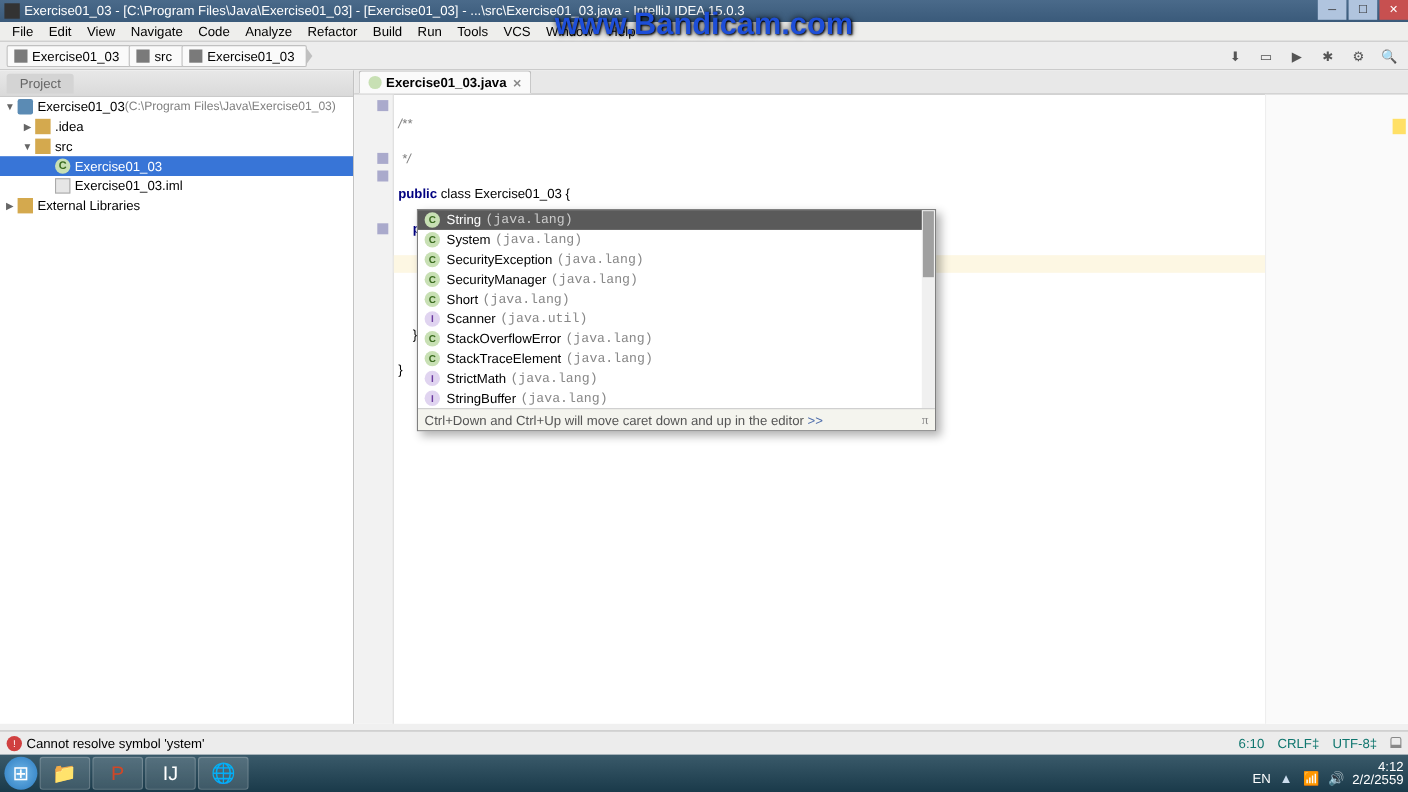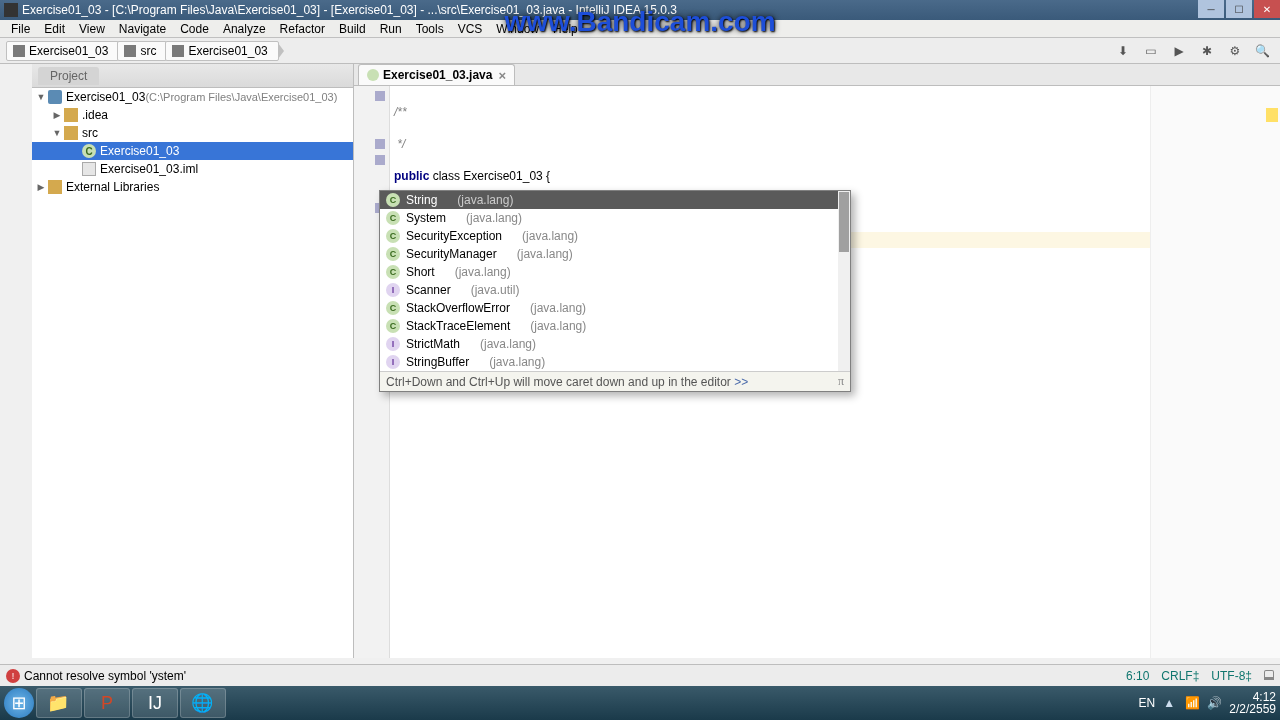--- a/index.html
+++ b/index.html
@@ -25,21 +25,21 @@
 .crumb { display:inline-flex; align-items:center; padding:2px 10px 2px 6px; background:#fafafa; border:1px solid #c0c0c0; border-radius:2px; position:relative; margin-right:-2px; font-size:11px; }
 .crumb::after { content:""; position:absolute; right:-6px; top:50%; transform:translateY(-50%); width:0; height:0; border-left:6px solid #c0c0c0; border-top:8px solid transparent; border-bottom:8px solid transparent; }
 .crumb-icon { width:12px; height:12px; margin-right:4px; background:#7a7a7a; }
 .rtools { display:flex; gap:6px; align-items:center; }
 .tbtn { width:22px; height:22px; display:flex; align-items:center; justify-content:center; border:1px solid transparent; border-radius:3px; cursor:pointer; color:#555; }
 
 
 .main { display:flex; height:594px; }
 
 
-.tree { width:322px; background:#fff; border-right:1px solid #bdbdbd; overflow:auto; position:relative;margin-left:32px; }
+.tree { width:322px; background:#fff; border-right:1px solid #bdbdbd; overflow:auto; position:relative; }
 .tree-header { height:24px; background:linear-gradient(#e8e8e8,#dadada); border-bottom:1px solid #bdbdbd; display:flex; align-items:center; padding:0 6px; font-size:11px; color:#666; }
 .tree-header-tab { background:#d4d4d4; padding:2px 12px; border-radius:3px 3px 0 0; }
 .tnode { display:flex; align-items:center; height:18px; padding-left:4px; white-space:nowrap; cursor:pointer; }
 .tnode.d1 { padding-left:20px; }
 .tnode.d2 { padding-left:38px; }
 .tnode.sel { background:#3875d7; color:#fff; }
 .tarrow { width:10px; text-align:center; font-size:9px; color:#666; margin-right:2px; }
 .ticon2 { width:14px; height:14px; margin-right:4px; display:inline-flex; align-items:center; justify-content:center; font-size:10px; }
 .ticon2.folder { background:#d4a94e; }
 .ticon2.module { background:#5b8bb4; border-radius:2px; }
@@ -70,42 +70,42 @@
 .err { color:#000; text-decoration:underline wavy #d00; }
 
 
 .ac { position:absolute; left:379px; top:190px; width:472px; background:#fff; border:1px solid #808080; box-shadow:4px 4px 8px rgba(0,0,0,0.3); z-index:50; }
 .ac-items { max-height:186px; overflow:hidden; position:relative; }
 .ac-item { height:18px; display:flex; align-items:center; padding:0 6px; font-family:"Courier New",monospace; font-size:12px; cursor:pointer; }
 .ac-item.sel { background:#5a5a5a; color:#fff; }
 .ac-icon { width:14px; height:14px; border-radius:50%; margin-right:6px; display:flex; align-items:center; justify-content:center; font-size:9px; font-weight:bold; }
 .ac-icon.c { background:#c8e0b4; color:#3a6b1f; }
 .ac-icon.i { background:#e0d4f0; color:#6b3a9f; }
-.ac-pkg { color:#888; margin-left:20px; }
+.ac-pkg { color:#888; margin-left:4px;font-family:Liberation Mono, monospace; }
 .ac-item.sel .ac-pkg { color:#ccc; }
 .ac-scroll { position:absolute; right:0; top:0; width:12px; height:100%; background:#f0f0f0; }
 .ac-thumb { background:#a0a0a0; width:10px; height:60px; margin:1px; }
 .ac-hint { background:#f4f4ee; border-top:1px solid #ccc; padding:2px 6px; font-size:10px; color:#555; display:flex; justify-content:space-between; align-items:center; }
 .ac-hint a { color:#4a6aaa; cursor:pointer; }
 .ac-hint .pi { font-family:serif; color:#888; }
 
 
 .status { position:absolute; bottom:34px; left:0; right:0; height:22px; background:#ececec; border-top:1px solid #bdbdbd; display:flex; align-items:center; padding:0 6px; justify-content:space-between; font-size:11px; }
 .status .erricon { width:14px; height:14px; background:#d04040; border-radius:50%; color:#fff; display:inline-flex; align-items:center; justify-content:center; font-size:9px; margin-right:4px; }
 .status-r { display:flex; gap:12px; color:#0f766e; }
 .status-r span { cursor:pointer; }
 .lock { display:inline-block; width:10px; height:10px; border:1px solid #888; border-radius:2px 2px 0 0; border-bottom:3px solid #888; }
 
 
 .taskbar { position:absolute; bottom:0; left:0; right:0; height:34px; background:linear-gradient(#3a5a6a,#1a3a4a); display:flex; align-items:center; padding:0 4px; justify-content:space-between; }
 .taskbar-l { display:flex; gap:2px; }
 .tbicon { width:46px; height:30px; border-radius:3px; display:flex; align-items:center; justify-content:center; cursor:pointer; font-size:18px; }
 .tbicon.start { background:radial-gradient(circle,#6fb6e8,#2a7abf); border-radius:50%; width:30px; color:#fff; }
 .tbicon.app { background:rgba(255,255,255,0.15); border:1px solid rgba(255,255,255,0.2); }
-.taskbar-r { display:flex; align-items:center; gap:8px; color:#fff; font-size:10px; }
+.taskbar-r { display:flex; align-items:flex-end; gap:8px; color:#fff; font-size:10px; }
 .trayicon { width:14px; height:14px; color:#cde; cursor:pointer; }
 .clock { text-align:right; line-height:12px; }
 </style>
 </head>
 <body>
 
 <div class="titlebar">
   <div class="ticon"></div>
   <span>Exercise01_03 - [C:\Program Files\Java\Exercise01_03] - [Exercise01_03] - ...\src\Exercise01_03.java - IntelliJ IDEA 15.0.3</span>
   <div class="wctrls">

